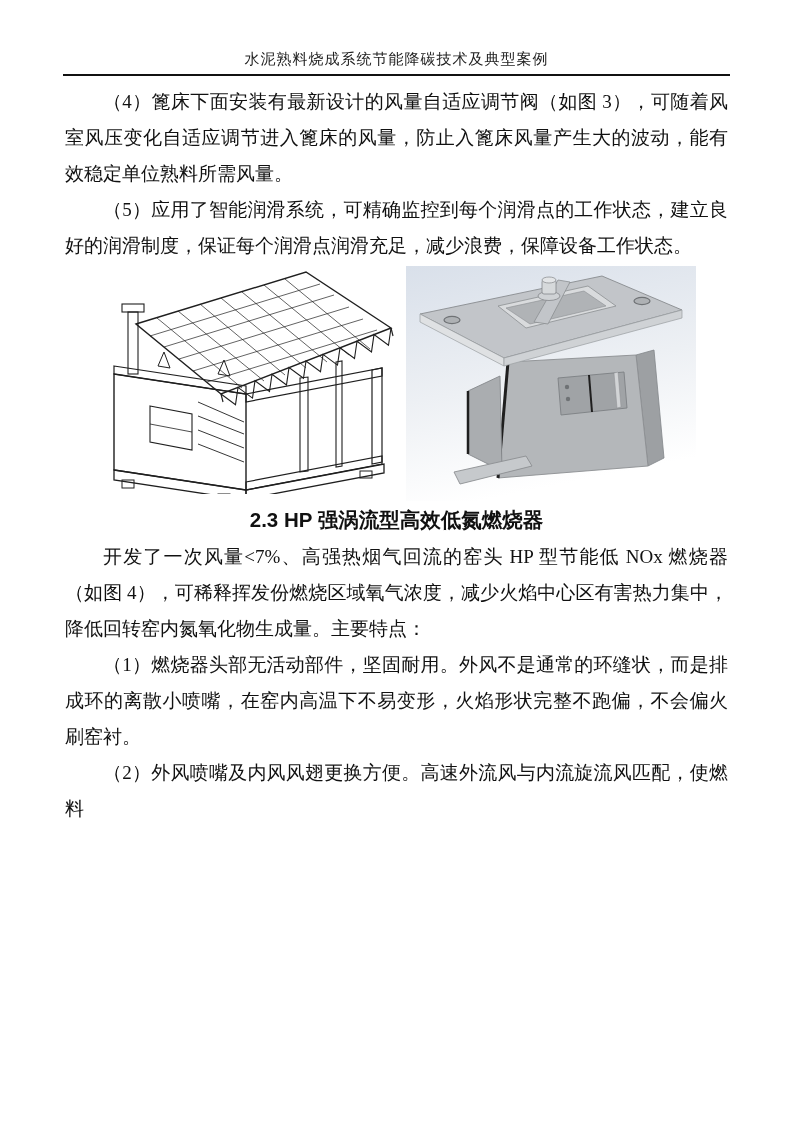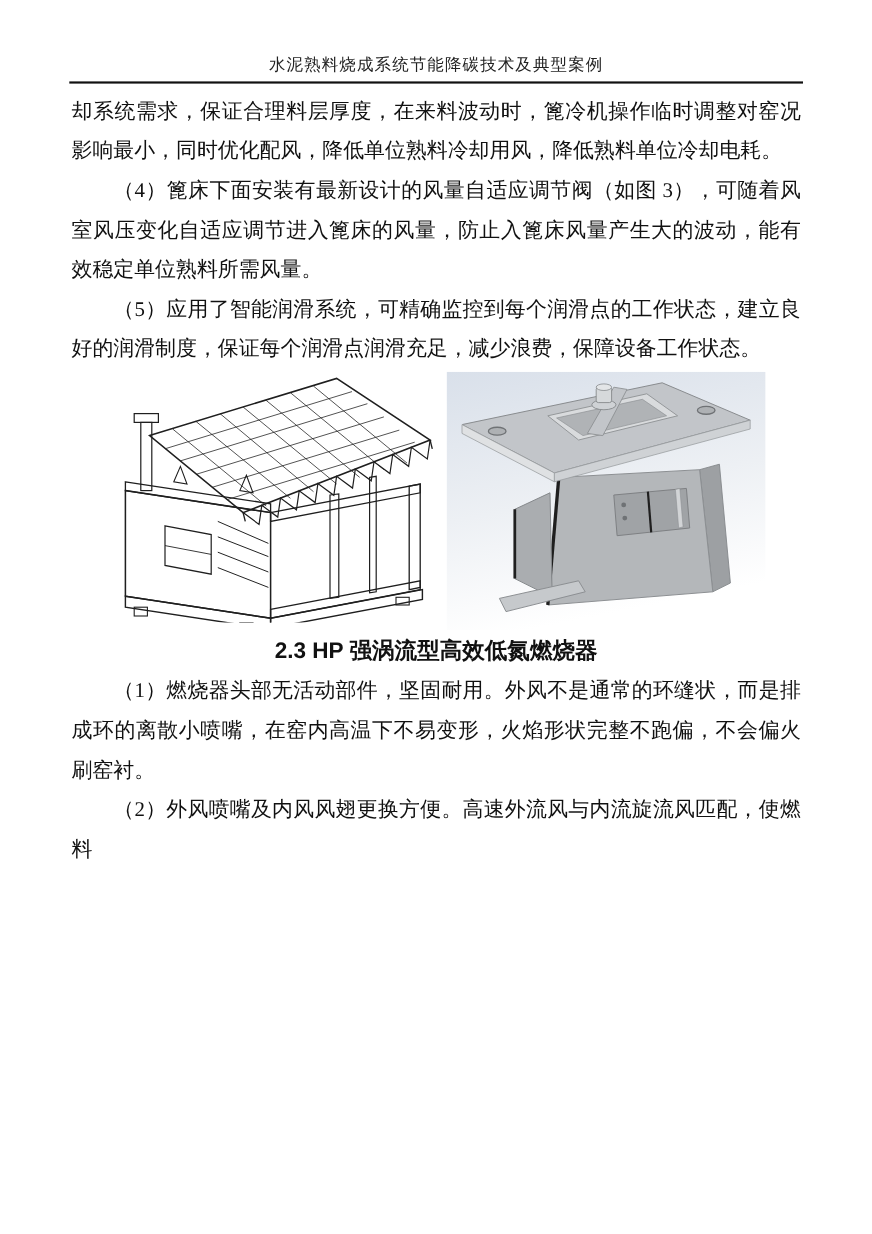--- a/index.html
+++ b/index.html
@@ -95,21 +95,20 @@
 <body>
 
 <div class="page">
 
   <div class="header">
     <span class="header-title">水泥熟料烧成系统节能降碳技术及典型案例</span>
   </div>
 
   <div class="content">
 
-    <p class="para">却系统需求，保证合理料层厚度，在来料波动时，篦冷机操作临时调整对窑况影响最小，同时优化配风，降低单位熟料冷却用风，降低熟料单位冷却电耗。</p>
     <p class="para indent">（4）篦床下面安装有最新设计的风量自适应调节阀（如图 3），可随着风室风压变化自适应调节进入篦床的风量，防止入篦床风量产生大的波动，能有效稳定单位熟料所需风量。</p>
     <p class="para indent">（5）应用了智能润滑系统，可精确监控到每个润滑点的工作状态，建立良好的润滑制度，保证每个润滑点润滑充足，减少浪费，保障设备工作状态。</p>
 
     <div class="figures-row">
 
       <div class="figure-block">
         <svg class="figure-img" width="300" height="228" viewBox="0 0 300 228">
 
           <polygon class="ln" points="38,58 208,6 293,62 123,128" fill="#ffffff" stroke-width="1.4"></polygon>
           <g stroke-width="0.7">
@@ -202,20 +201,21 @@
           <ellipse cx="143" cy="30" rx="11" ry="4.5" fill="#cfd2d5" stroke="#84878a" stroke-width="0.8"></ellipse>
           <rect x="136" y="14" width="14" height="14" rx="2" fill="#d6d9db" stroke="#84878a" stroke-width="0.8"></rect>
           <ellipse cx="143" cy="14" rx="7" ry="3" fill="#e3e5e7" stroke="#84878a" stroke-width="0.7"></ellipse>
         </svg>
       </div>
 
     </div>
 
     <h2 class="section-heading">2.3 HP 强涡流型高效低氮燃烧器</h2>
 
+    <p class="para indent">开发了一次风量&lt;7%、高强热烟气回流的窑头 HP 型节能低 NOx 燃烧器（如图 4），可稀释挥发份燃烧区域氧气浓度，减少火焰中心区有害热力集中，降低回转窑内氮氧化物生成量。主要特点：</p>
     <p class="para indent">（1）燃烧器头部无活动部件，坚固耐用。外风不是通常的环缝状，而是排成环的离散小喷嘴，在窑内高温下不易变形，火焰形状完整不跑偏，不会偏火刷窑衬。</p>
     <p class="para indent">（2）外风喷嘴及内风风翅更换方便。高速外流风与内流旋流风匹配，使燃料</p>
 
   </div>
 
   <div class="footer">
     <div class="footer-rule"></div>
     <div class="footer-row">
       <span class="footer-pagenum">32</span>
       <span class="footer-issue">2032.No.1</span>

